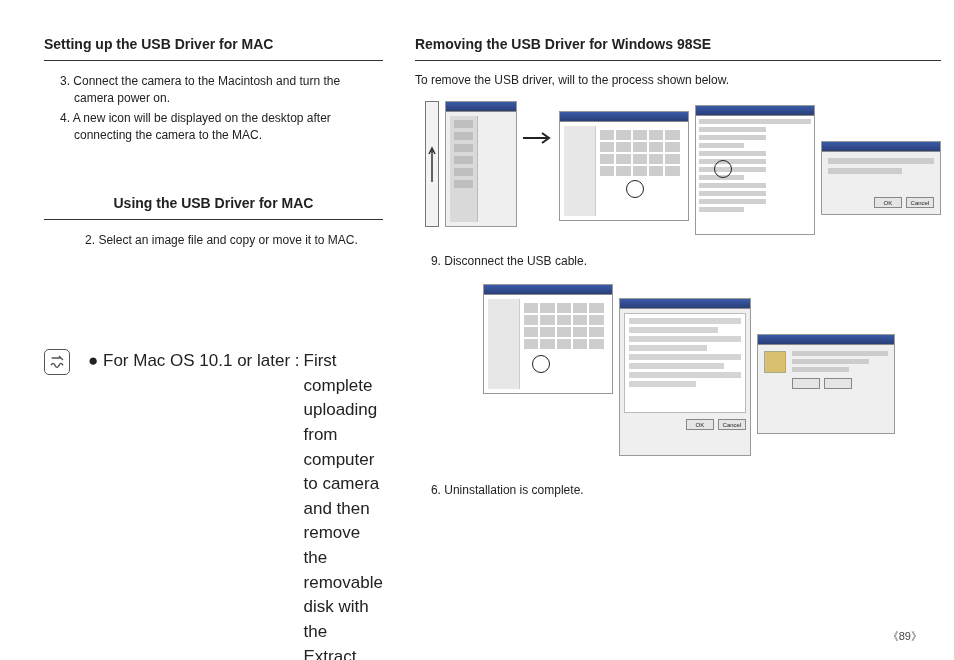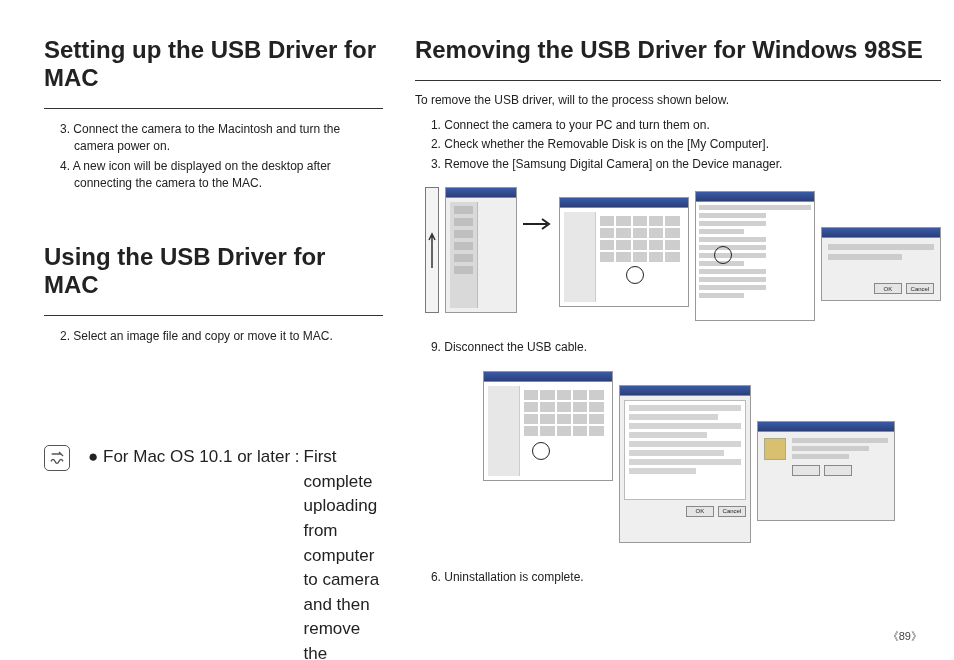--- a/index.html
+++ b/index.html
@@ -1,26 +1,26 @@
 <!DOCTYPE html>
 <html><head>
 <meta charset="utf-8">
 <style>
   * { box-sizing: border-box; margin: 0; padding: 0; }
   html, body { width: 954px; height: 660px; background: #fff; font-family: Arial, Helvetica, sans-serif; color: #222; }
   .page { display: flex; padding: 36px 32px 20px 44px; gap: 32px; }
   .col { flex: 1; }
   .section-title {
-    font-size: 24px;
+    font-size: 14px;
     font-weight: bold;
     border-bottom: 1.5px solid #333;
-    padding-bottom: 16px;
+    padding-bottom: 8px;
     margin-bottom: 12px;
   }
-  .section + .section { margin-top: 50px; }
+  .section + .section { margin-top: 50px; text-align: center; }
   ol.list {
     list-style: none;
     font-size: 12px;
     line-height: 1.45;
     padding-left: 16px;
   }
   ol.list li {
     margin-bottom: 2px;
     text-indent: -14px;
     padding-left: 14px;
@@ -142,25 +142,20 @@
       </div>
     </div>
 
   </div>
 
   <div class="col">
 
     <div class="section">
       <h2 class="section-title">Removing the USB Driver for Windows 98SE</h2>
       <p class="intro">To remove the USB driver, will to the process shown below.</p>
-      <ol class="list">
-        <li>1. Connect the camera to your PC and turn them on.</li>
-        <li>2. Check whether the Removable Disk is on the [My Computer].</li>
-        <li>3. Remove the [Samsung Digital Camera] on the Device manager.</li>
-      </ol>
 
       <div class="fig-row">
         <div class="device-bar">
           <svg viewBox="0 0 10 40">
               <path d="M5 38 L5 6 M2 10 L5 4 L8 10" stroke="#333" stroke-width="1.5" fill="none"></path>
             </svg>
         </div>
         <div class="win sidebar-win">
           <div class="titlebar"></div>
           <div class="body">

